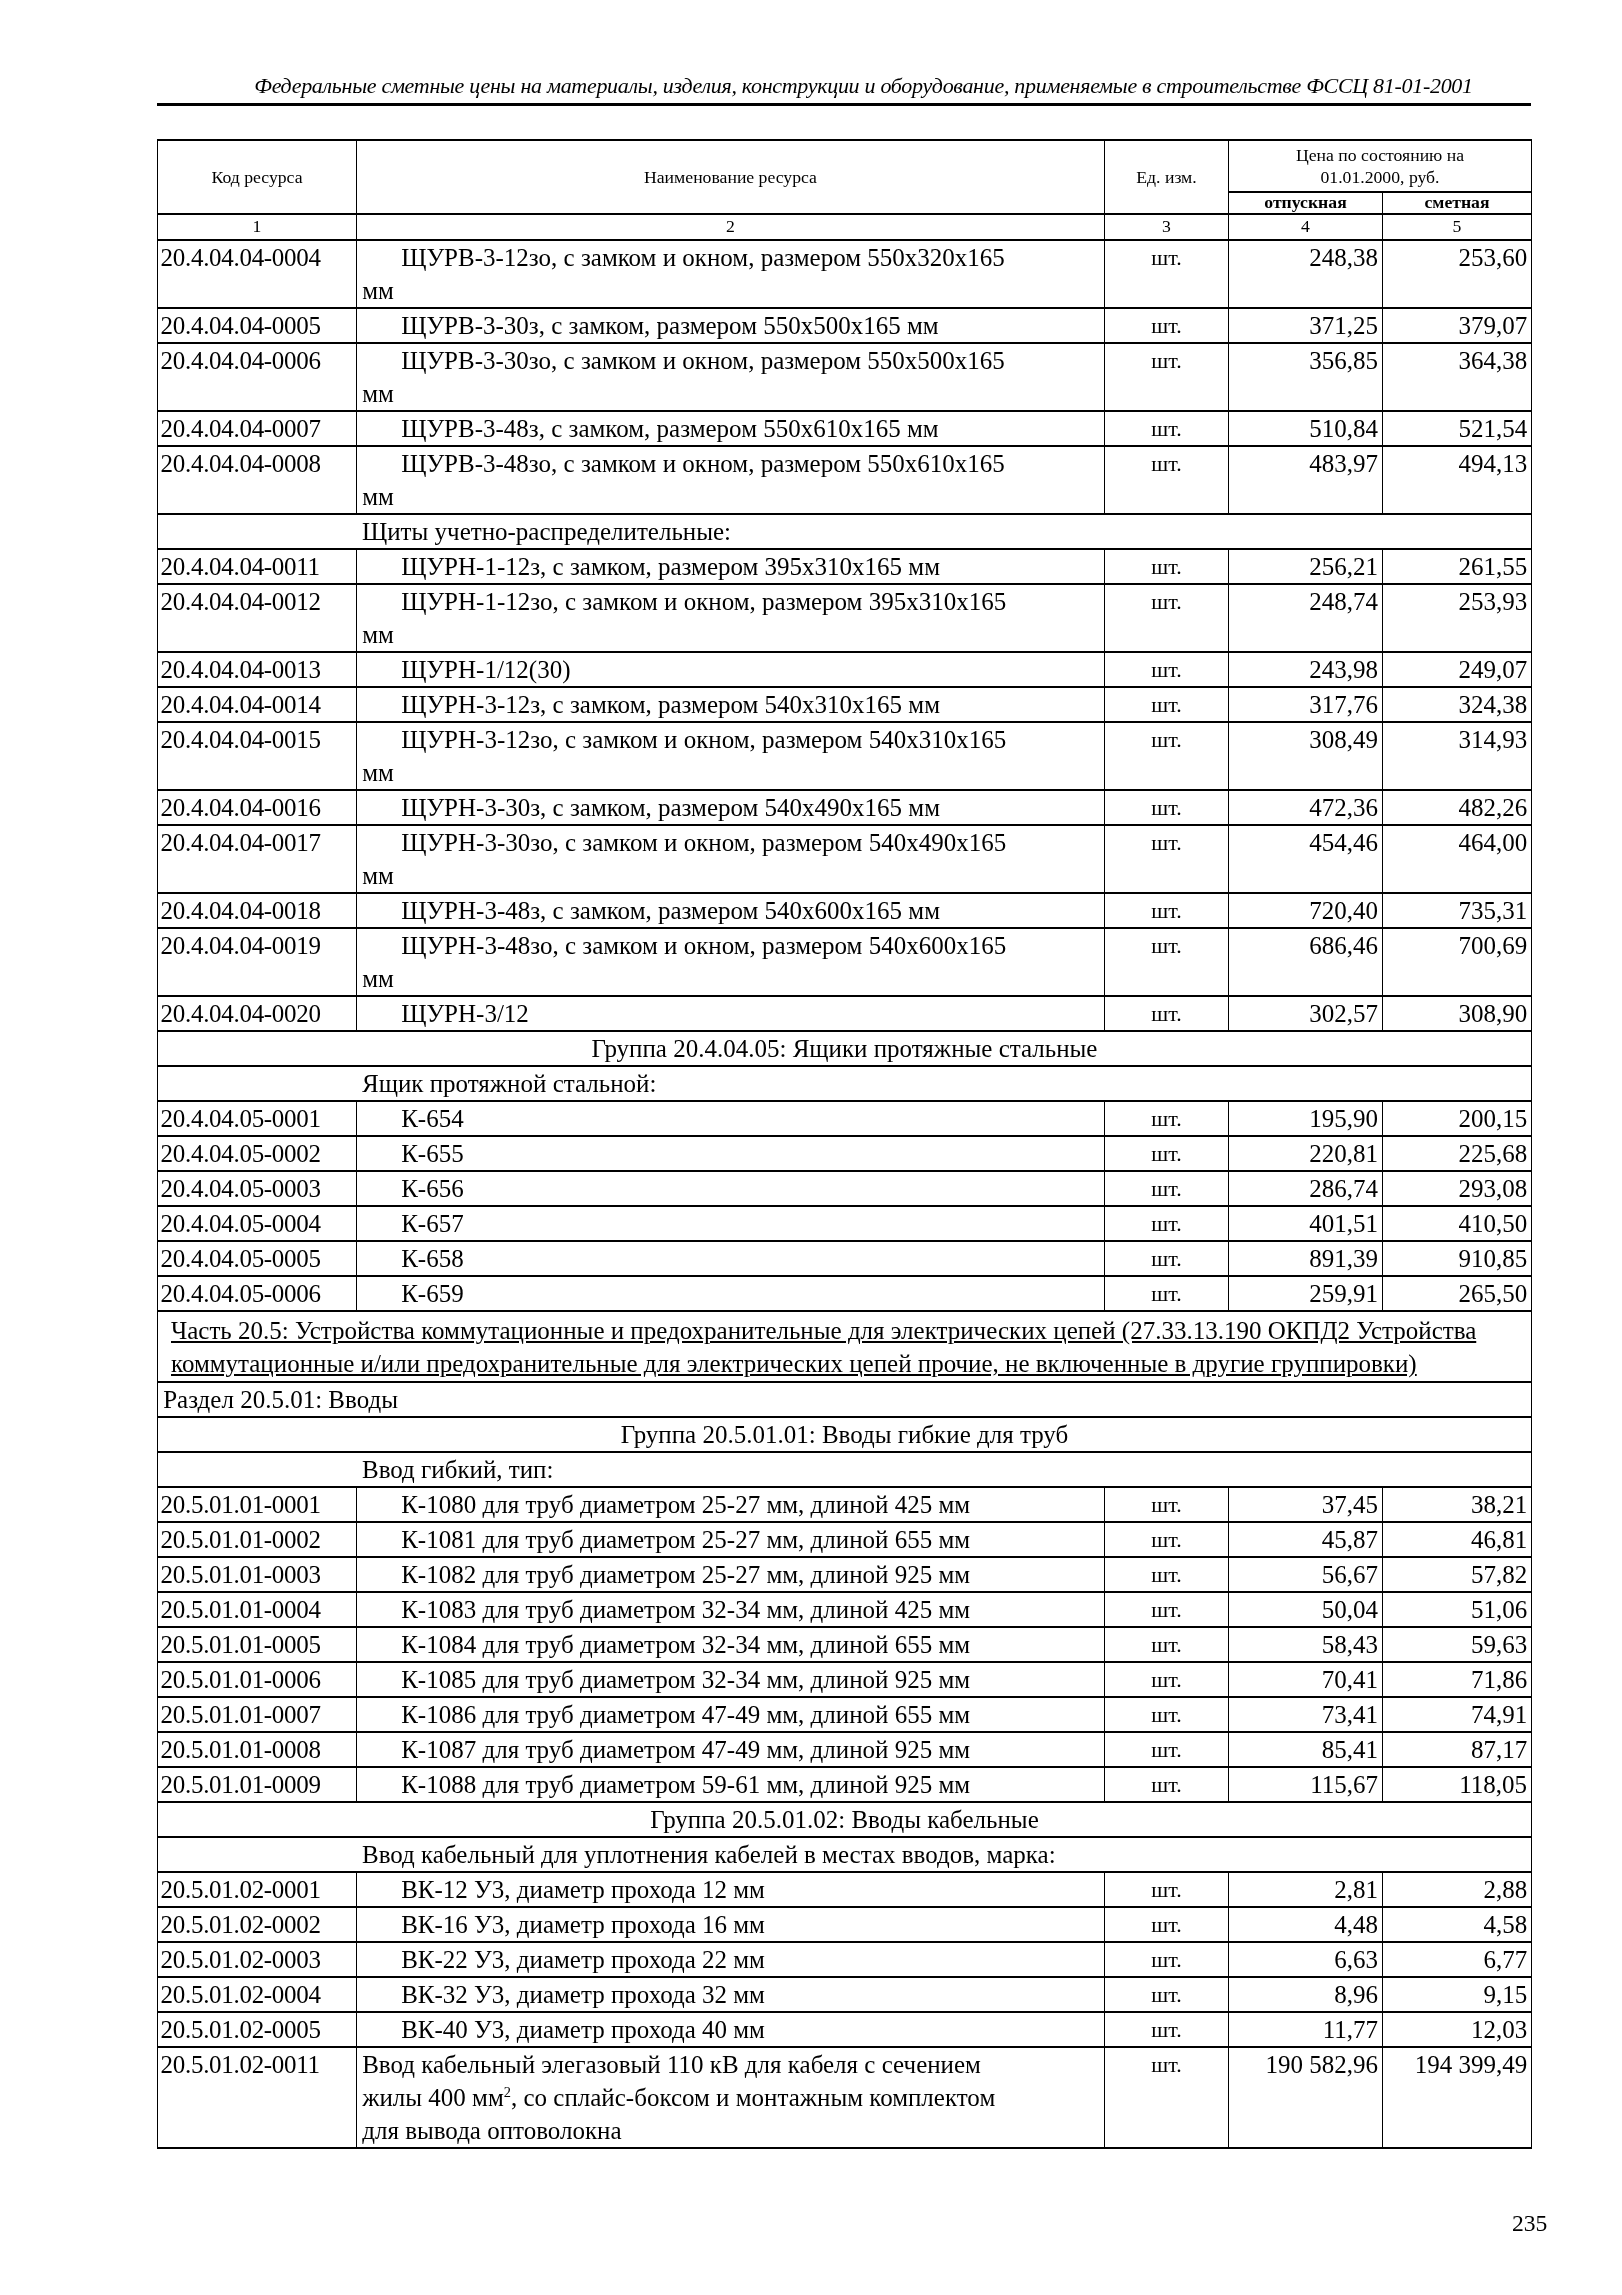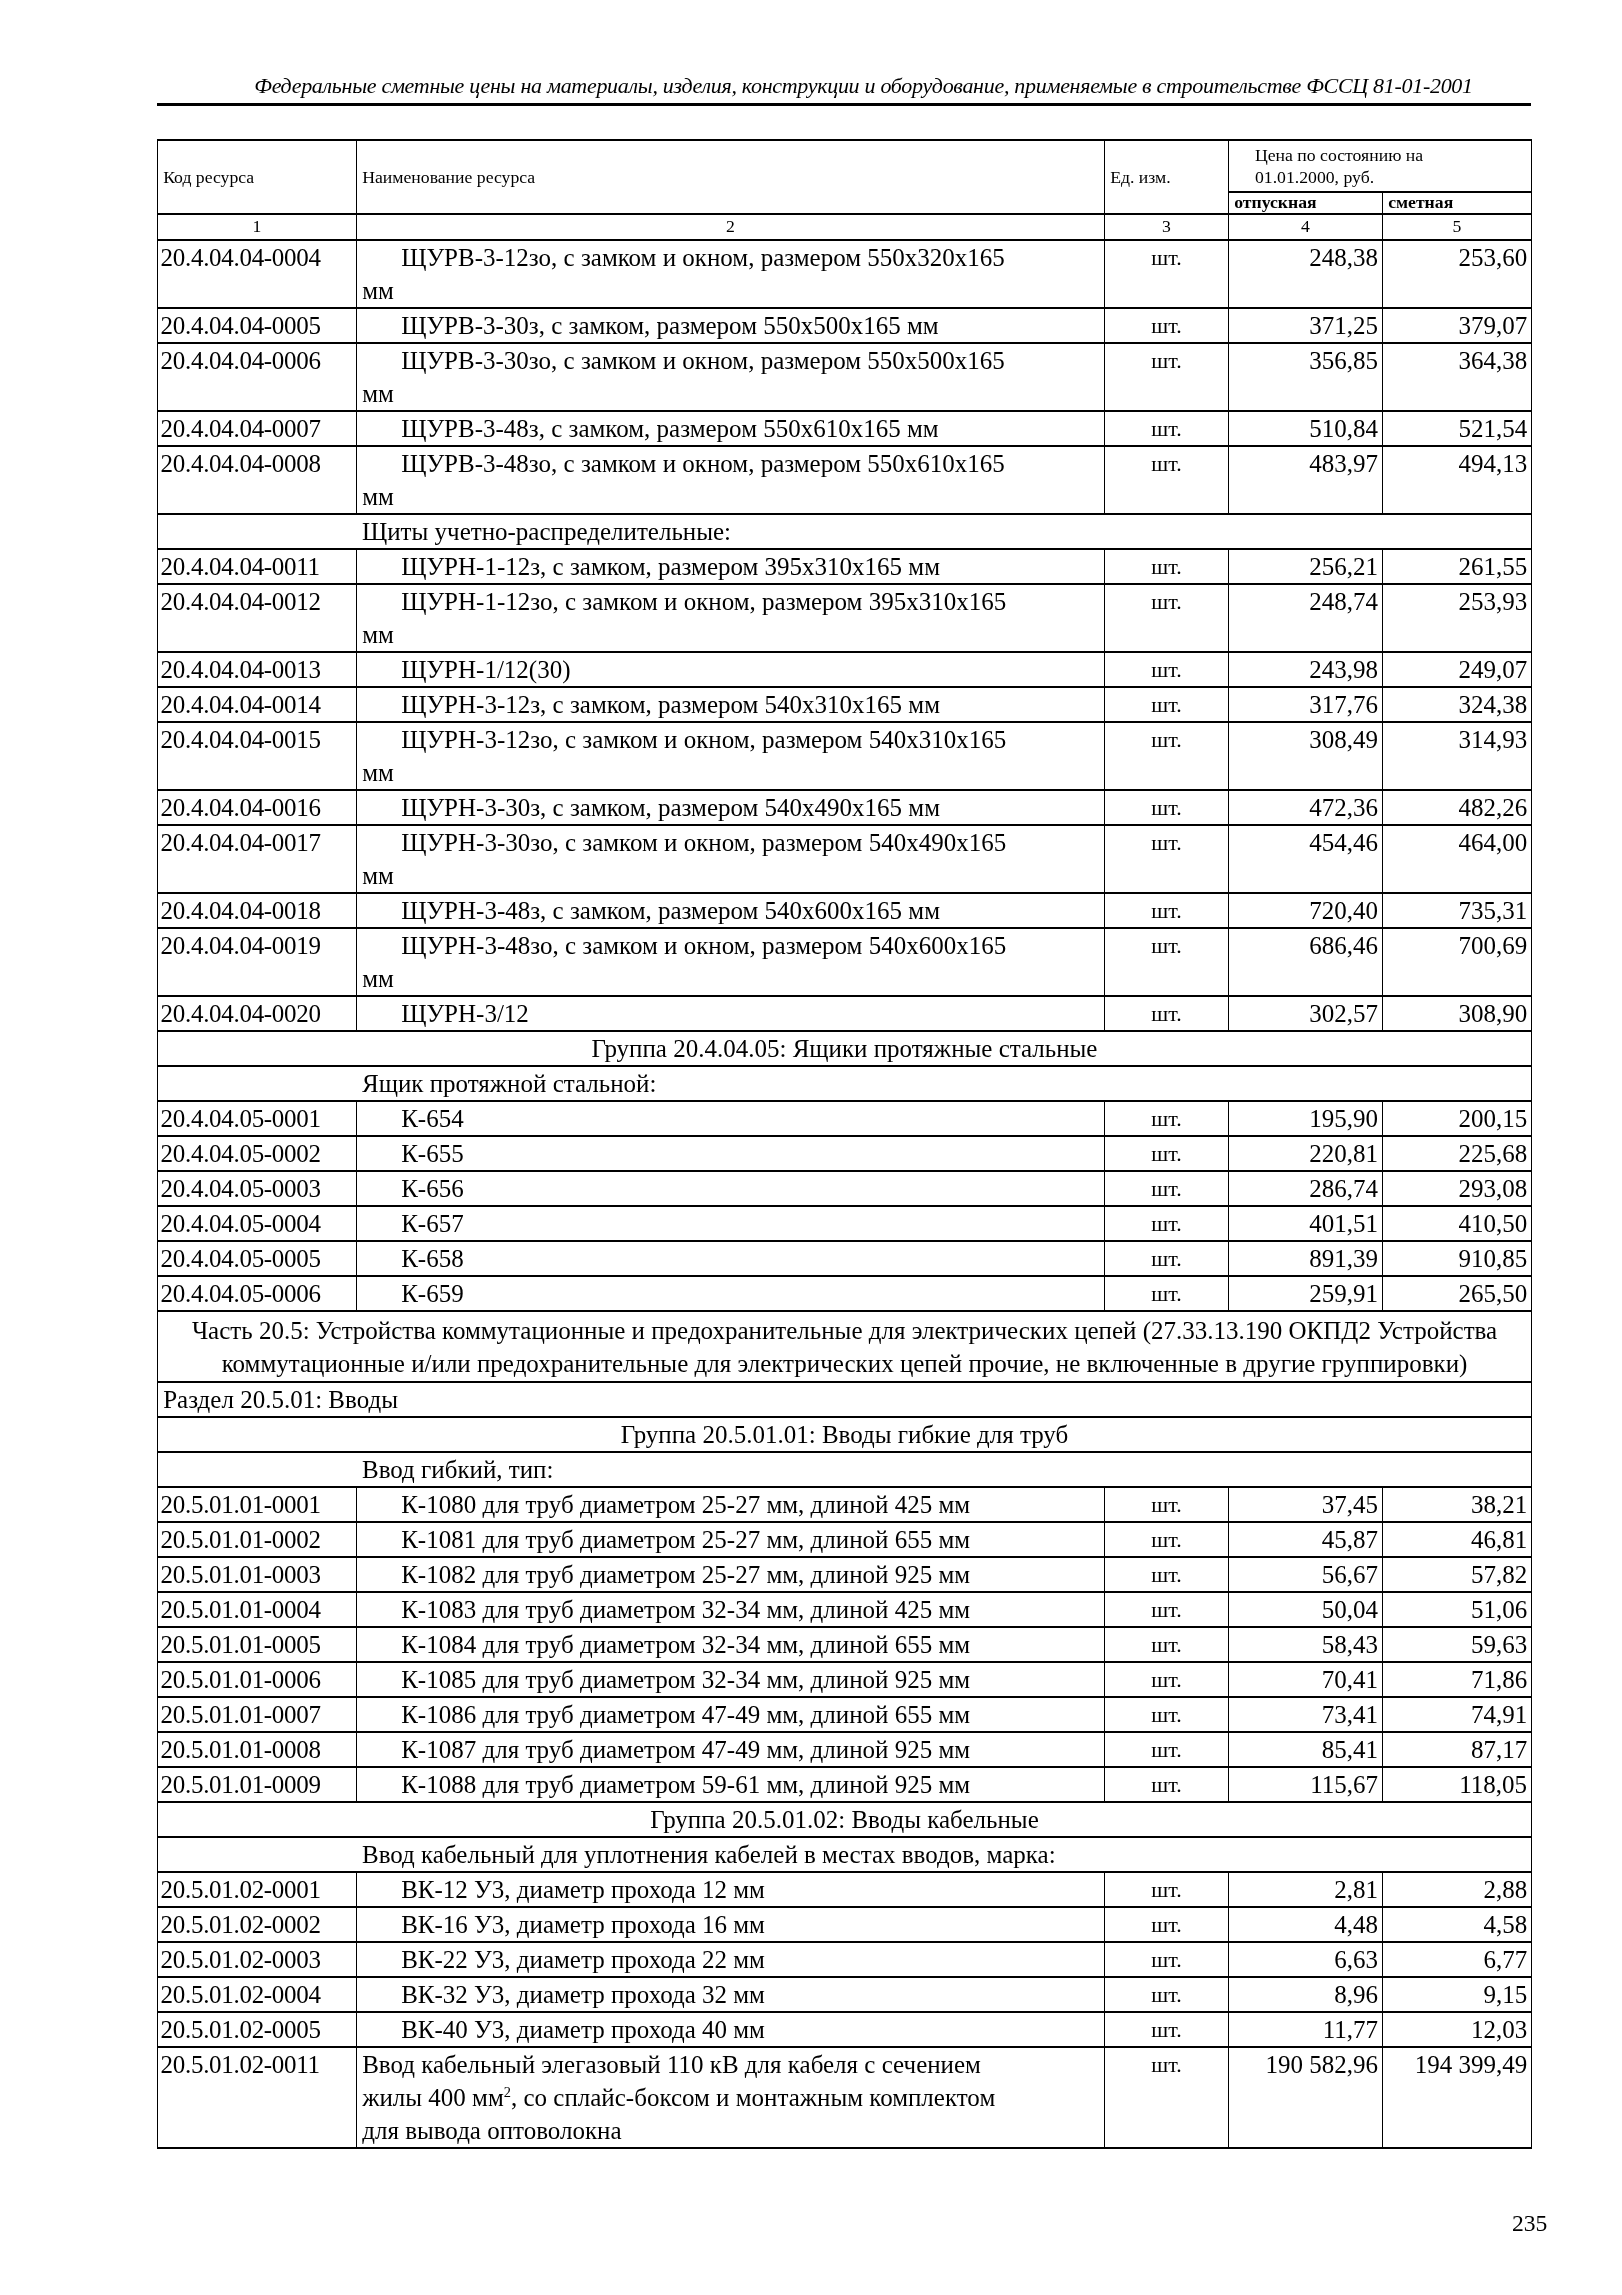--- a/index.html
+++ b/index.html
@@ -7,31 +7,31 @@
   .running-header { position:absolute; left:196px; top:73px; width:1335px; text-align:center; font-style:italic; font-size:22px; letter-spacing:-0.3px; }
   .header-rule { position:absolute; left:157px; top:103px; width:1374px; height:2.6px; background:#000; }
   table.price { position:absolute; left:157px; top:139px; width:1374px; border-collapse:collapse; table-layout:fixed; }
   table.price col.c1 { width:199px; }
   table.price col.c2 { width:748px; }
   table.price col.c3 { width:124px; }
   table.price col.c4 { width:154px; }
   table.price col.c5 { width:149px; }
   table.price td, table.price th { border-left:1.3px solid #000; border-right:1.3px solid #000; padding:0 5.2px; vertical-align:top; font-size:25px; line-height:33px; font-weight:normal; }
   table.price tr { border-top:2.6px solid #000; border-bottom:2.6px solid #000; }
-  table.price th { font-size:17.7px; line-height:22px; vertical-align:middle; text-align:left; }
+  table.price th { font-size:17.7px; line-height:22px; vertical-align:middle; text-align:center; }
   table.price th.sub { font-size:17.7px; line-height:19.6px; border-top:1.3px solid #000;font-weight:bold; }
   table.price tr.colnums td { font-size:17.7px; line-height:23.6px; text-align:center; }
   td.code { white-space:nowrap; letter-spacing:-0.3px; padding-left:2.6px !important; }
   td.name { }
   td.name .indent { padding-left:39px; }
   td.unit { text-align:center; font-size:22px !important; }
   td.num { text-align:right; white-space:nowrap; padding-right:3.9px !important; }
   td.subhead { padding-left:204px !important; border-left:1.3px solid #000; }
   td.group { text-align:center; font-weight:bold; font-size:26px; line-height:34px; }
-  td.part { text-align:center; font-weight:bold; font-size:42px; line-height:51px; padding:2.6px 13px 1.3px 13px !important; }
+  td.part { text-align:left; font-weight:bold; font-size:42px; line-height:51px; padding:2.6px 13px 1.3px 13px !important;text-decoration:underline; }
   td.section { text-align:left; font-weight:bold; font-size:26px; line-height:35px; }
   .page-number { position:absolute; left:1492px; top:2210px; font-size:23.6px;margin-left:20px; }
   sup { font-size:14.4px; line-height:0; }
 </style>
 </head>
 <body>
 
 <div class="running-header">Федеральные сметные цены на материалы, изделия, конструкции и оборудование, применяемые в строительстве ФССЦ 81-01-2001</div>
 <div class="header-rule"></div>
 

